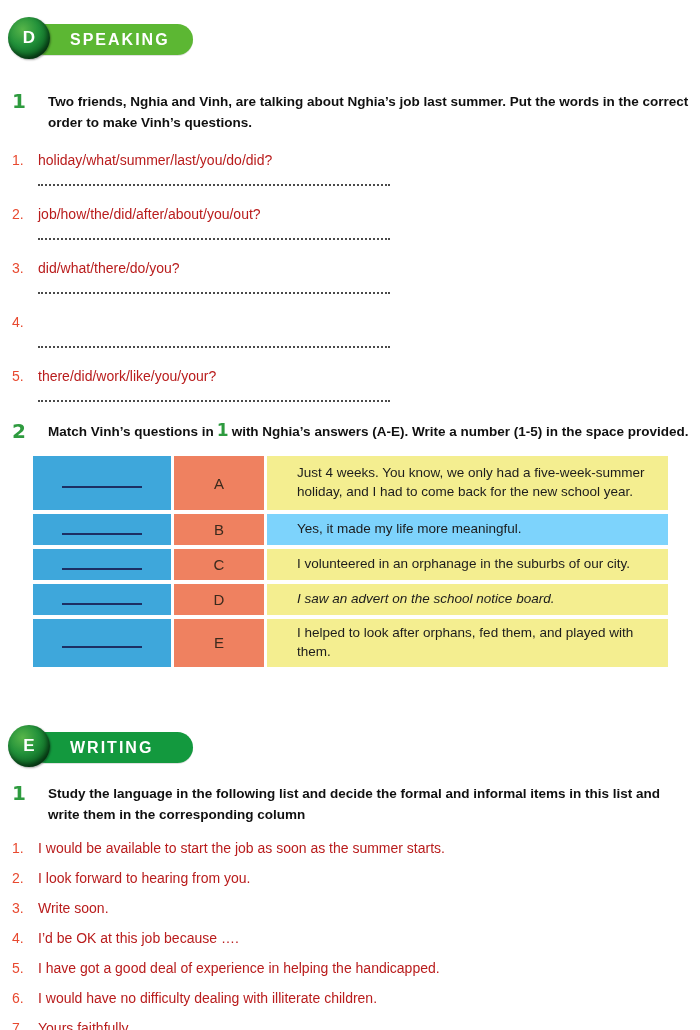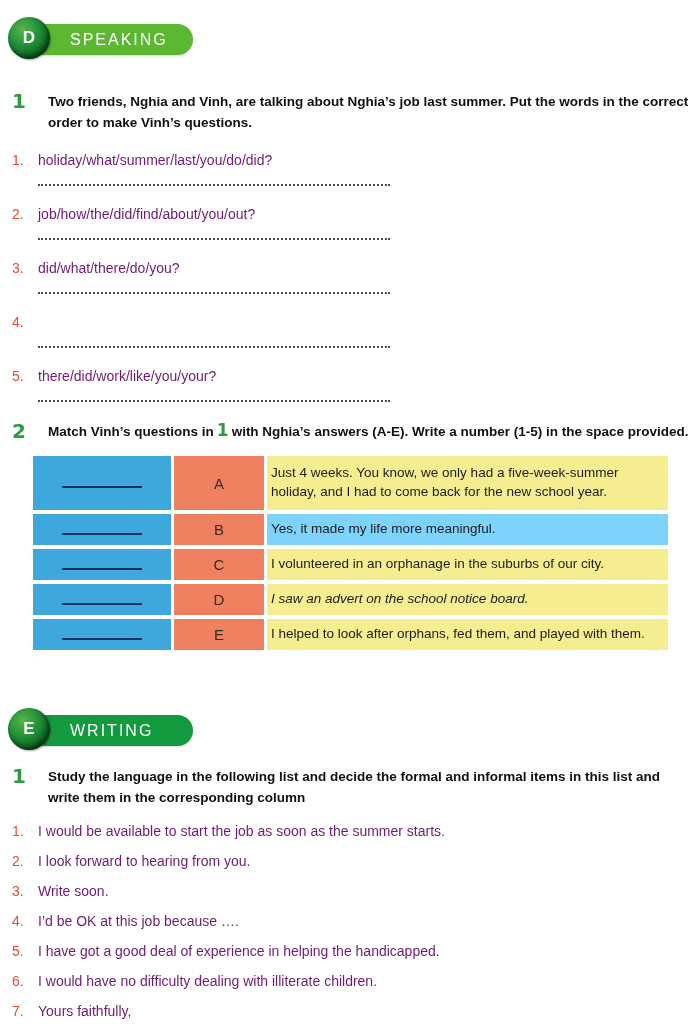--- a/index.html
+++ b/index.html
@@ -17,21 +17,21 @@
   .badge-wrap.first { padding-top:0; margin-top:17px; }
   .badge-wrap.second { margin-top:58px; }
   .badge-pill {
     position:absolute; left:22px; top:7px;
     height:31px; width:163px;
     border-radius:17px;
     box-shadow: 0 1px 0 rgba(0,0,0,0.12);
   }
   .badge-pill-label {
     display:block; line-height:31px; padding-left:40px;
-    color:#ffffff; font-weight:400; font-size:16px; letter-spacing:2px;
+    color:#ffffff; font-weight:700; font-size:16px; letter-spacing:2px;
   }
   .badge-circle {
     position:absolute; left:0; top:0;
     width:42px; height:42px; border-radius:50%;
     background: radial-gradient(circle at 35% 30%, #57b549 0%, #22913a 40%, #0d6423 72%, #05310f 100%);
     box-shadow: inset -2px -3px 5px rgba(0,0,0,0.5), 1px 1px 2px rgba(0,0,0,0.35);
     display:flex; align-items:center; justify-content:center;
     color:#ffffff; font-weight:700; font-size:17px;
   }
 
@@ -54,41 +54,41 @@
   }
   .inline-ref {
     color:#2e9b3f; font-weight:700; font-size:17px; line-height:17px;
     padding:0 3px; font-family:"DejaVu Sans", sans-serif;
   }
 
   
   .qa-list { margin:18px 0 0 12px; }
   .q-row { display:flex; font-size:14px; line-height:19px; }
   .item-num { flex:none; width:26px; color:#e8492f; }
-  .q-text { color:#701a75; }
+  .q-text { color:#b91c1c; }
   .dotted-line {
     height:0; width:352px;
     border-bottom:2.5px dotted #4a4a4a;
     margin:14px 0 19px 26px;
   }
   .writing-list { margin:14px 0 0 12px; }
   .writing-list .q-row { margin-bottom:11px; }
 
   
   .match-table {
     margin:14px 0 0 33px; width:635px;
     display:flex; flex-direction:column; gap:4px;
   }
   .trow { display:flex; gap:3px; min-height:31px; }
   .trow.tall { min-height:54px; }
   .cell { display:flex; align-items:center; }
   .cell.blank { width:138px; justify-content:center; }
   .blankline { width:80px; height:0; border-bottom:2px solid #1c2f63; transform:translateY(4px); }
   .cell.letter { width:90px; justify-content:center; font-size:15px; color:#3b2a1d; }
-  .cell.answer { flex:1; padding:5px 12px 5px 4px; font-size:13.5px; line-height:1.4; color:#1c1c1c; }
+  .cell.answer { flex:1; padding:5px 12px 5px 30px; font-size:13.5px; line-height:1.4; color:#1c1c1c; }
 </style>
 </head>
 <body>
 
 <div class="page">
 
   <div class="badge-wrap first">
     <div class="badge-pill" style="background-color: rgb(92, 183, 51);">
       <span class="badge-pill-label">SPEAKING</span>
     </div>
@@ -106,21 +106,21 @@
     <div>
       <div class="q-row">
         <span class="item-num">1.</span>
         <span class="q-text">holiday/what/summer/last/you/do/did?</span>
       </div>
       <div class="dotted-line"></div>
     </div>
     <div>
       <div class="q-row">
         <span class="item-num">2.</span>
-        <span class="q-text">job/how/the/did/find/about/you/out?</span>
+        <span class="q-text">job/how/the/did/after/about/you/out?</span>
       </div>
       <div class="dotted-line"></div>
     </div>
     <div>
       <div class="q-row">
         <span class="item-num">3.</span>
         <span class="q-text">did/what/there/do/you?</span>
       </div>
       <div class="dotted-line"></div>
     </div>

